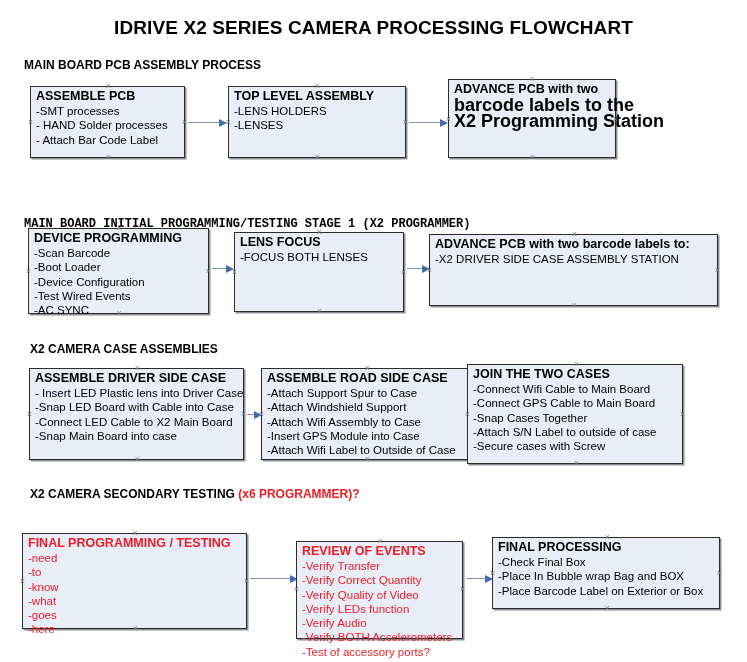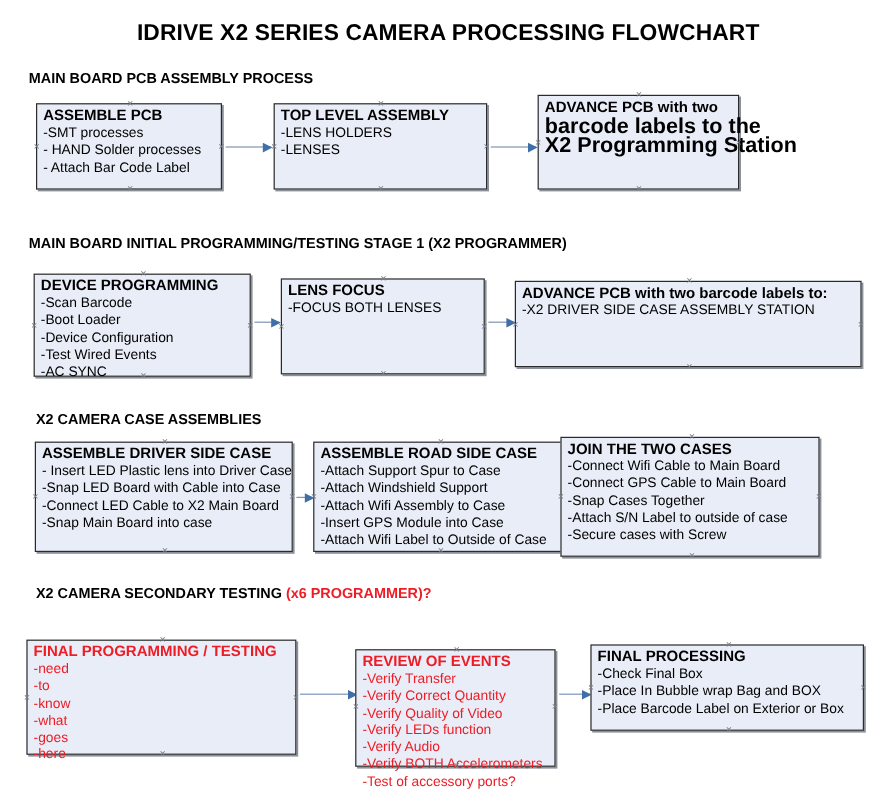--- a/index.html
+++ b/index.html
@@ -149,21 +149,21 @@
   <div class="node bold-body" style="left:448px; top:79px; width:168px; height:79px;">
     <div class="node-title">ADVANCE PCB with two</div>
     <div class="node-line">barcode labels to the</div>
     <div class="node-line"> X2 Programming Station</div>
     <span class="handle" style="left:80px; top:-4px;"></span>
     <span class="handle" style="left:80px; bottom:-4px;"></span>
     <span class="handle" style="left:-4px; top:36px;"></span>
     <span class="handle" style="right:-4px; top:36px;"></span>
   </div>
 
-  <div class="section-header" style="left:24px; top:196px;">
+  <div class="section-header" style="left:24px; top:217px;font-family:Liberation Mono, monospace;">
     <span>MAIN BOARD INITIAL PROGRAMMING/TESTING STAGE 1 (X2 PROGRAMMER)</span><span class="accent"></span>
   </div>
 
   <div class="node" style="left:28px; top:228px; width:181px; height:86px;">
     <div class="node-title">DEVICE PROGRAMMING</div>
     <div class="node-line">-Scan Barcode</div>
     <div class="node-line">-Boot Loader</div>
     <div class="node-line">-Device Configuration</div>
     <div class="node-line">-Test Wired Events</div>
     <div class="node-line">-AC SYNC</div>

